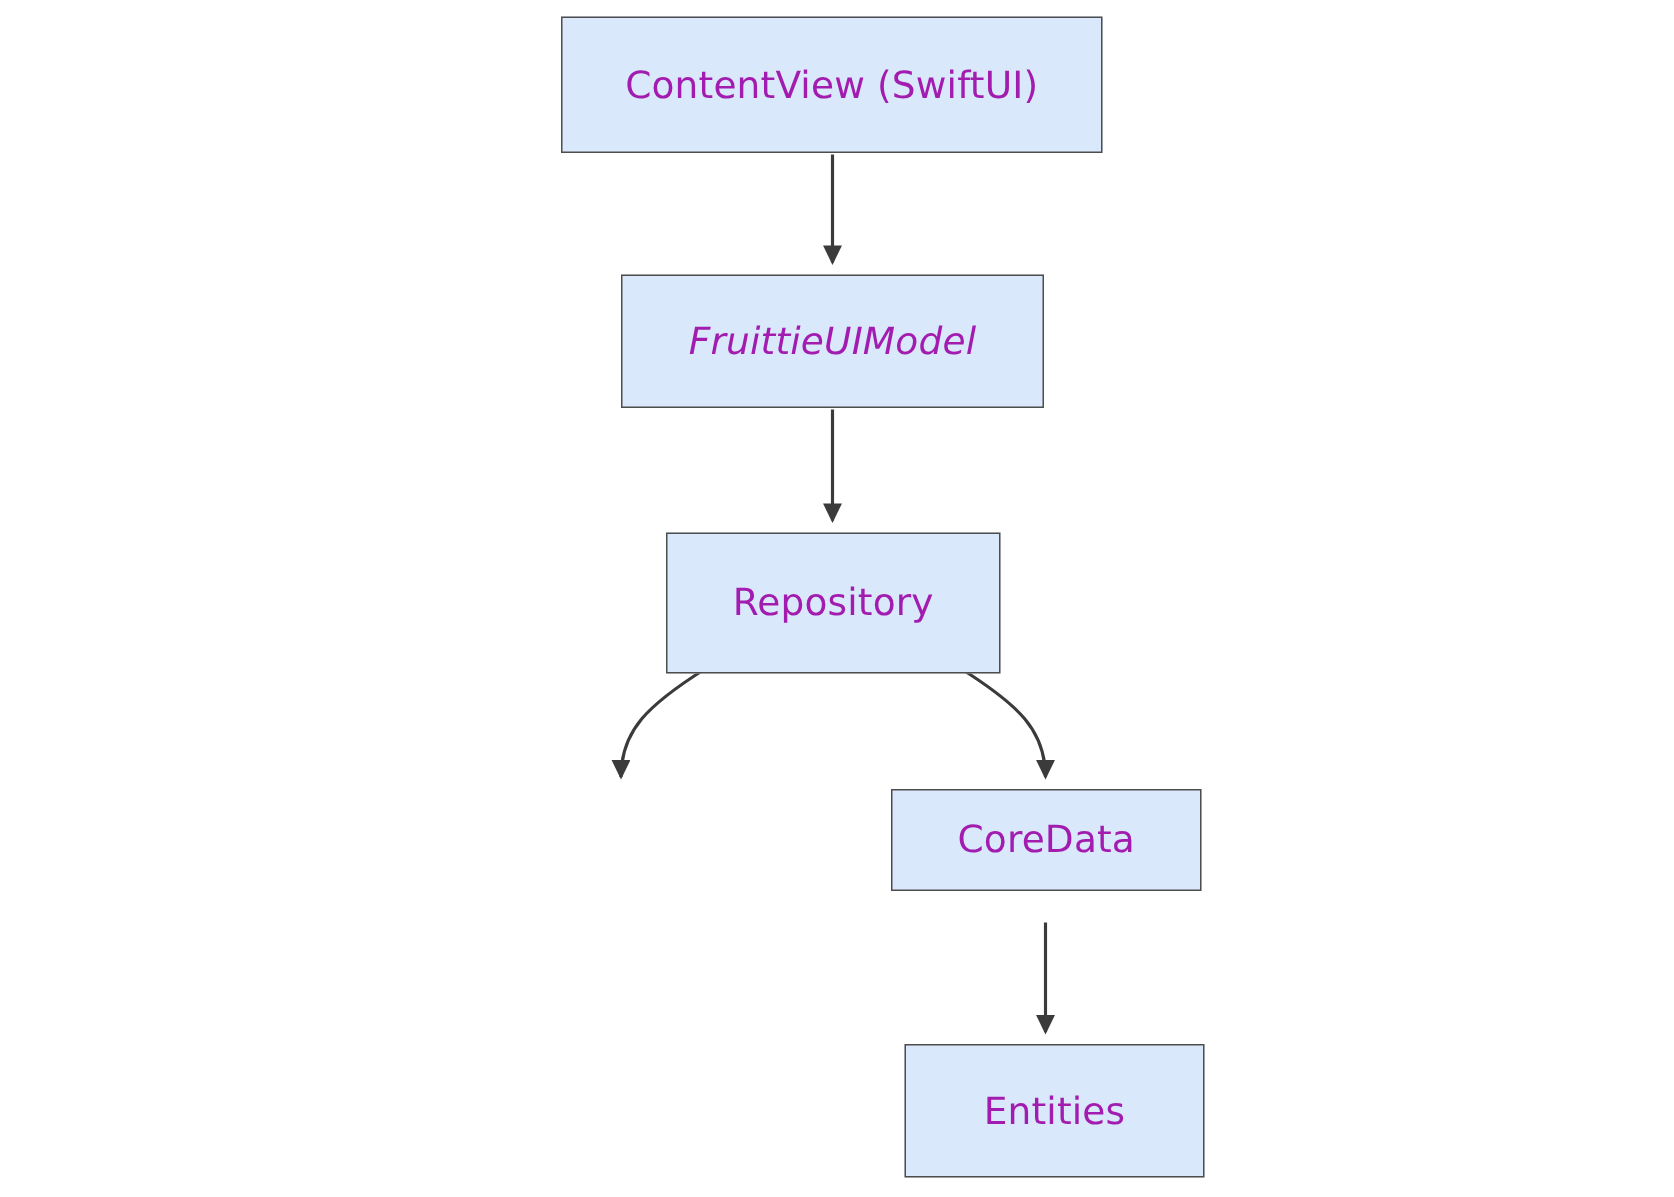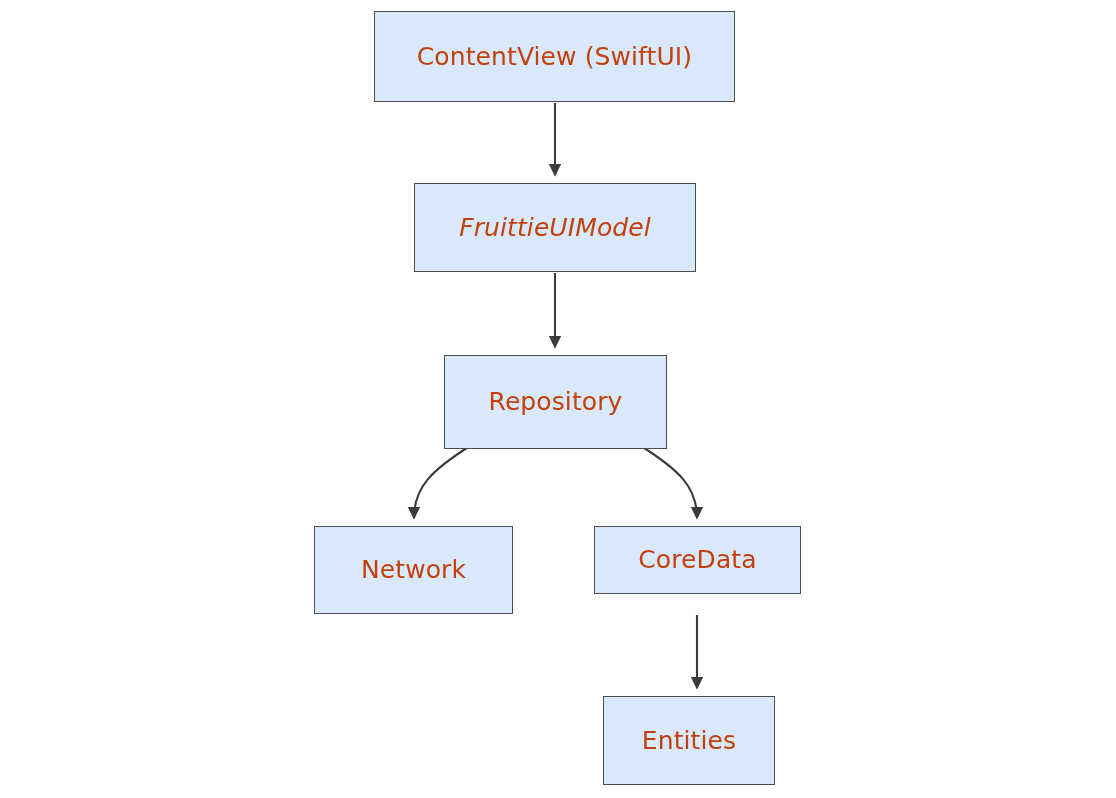--- a/index.html
+++ b/index.html
@@ -26,21 +26,21 @@
     height: 798px;
   }
   .node {
     position: absolute;
     box-sizing: border-box;
     background: #dae8fc;
     border: 1.4px solid #4d4d4d;
     display: flex;
     align-items: center;
     justify-content: center;
-    color: #c2410c;
+    color: #a21caf;
     font-size: 25px;
     line-height: 1.1;
     letter-spacing: 0.1px;
     white-space: nowrap;
   }
   .node-label {
     pointer-events: none;
   }
 </style>
 </head>
@@ -71,25 +71,22 @@
   </div>
 
   <div class="node" id="node-fruittieuimodel" style="left:414px; top:183px; width:282px; height:89px;font-style:italic;">
     <span class="node-label">FruittieUIModel</span>
   </div>
 
   <div class="node" id="node-repository" style="left:444px; top:355px; width:223px; height:94px;">
     <span class="node-label">Repository</span>
   </div>
 
-  <div class="node" id="node-network" style="left:314px; top:526px; width:199px; height:88px;">
-    <span class="node-label">Network</span>
-  </div>
 
   <div class="node" id="node-coredata" style="left:594px; top:526px; width:207px; height:68px;">
     <span class="node-label">CoreData</span>
   </div>
 
-  <div class="node" id="node-entities" style="left:603px; top:696px; width:172px; height:89px;">
+  <div class="node" id="node-entities" style="left:603px; top:696px; width:200px; height:89px;">
     <span class="node-label">Entities</span>
   </div>
 
 </div>
 
 </body></html>

